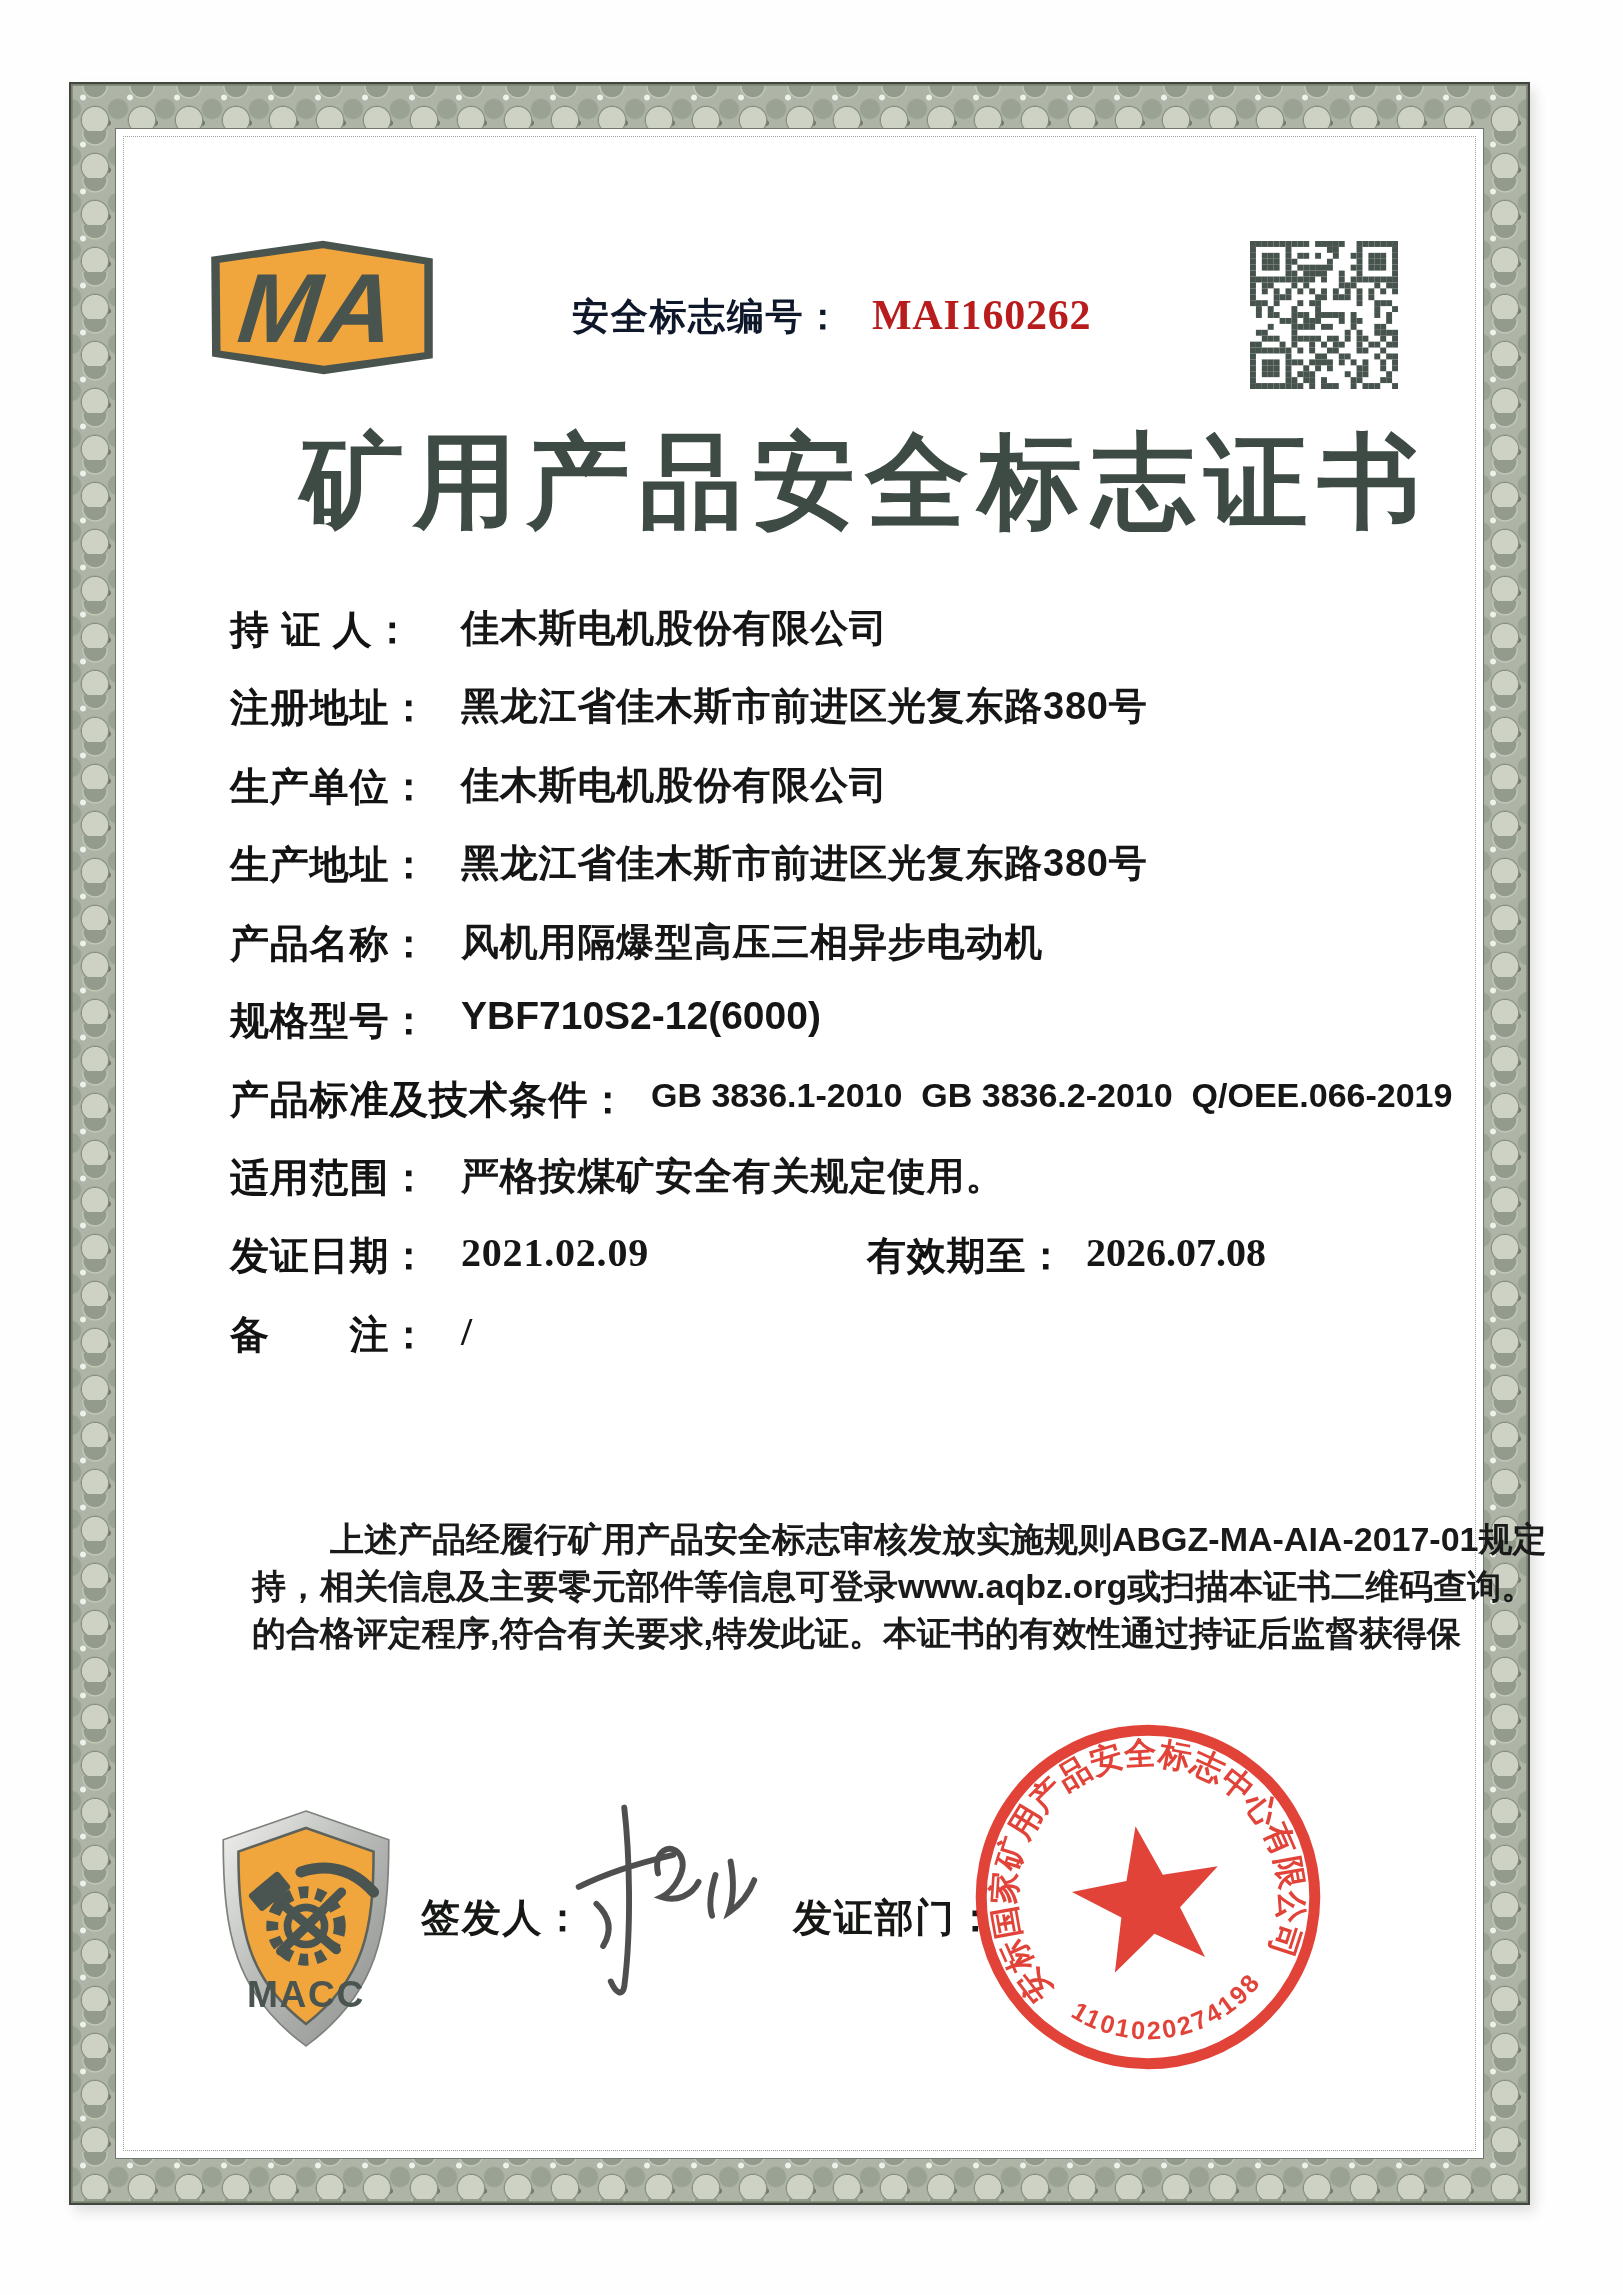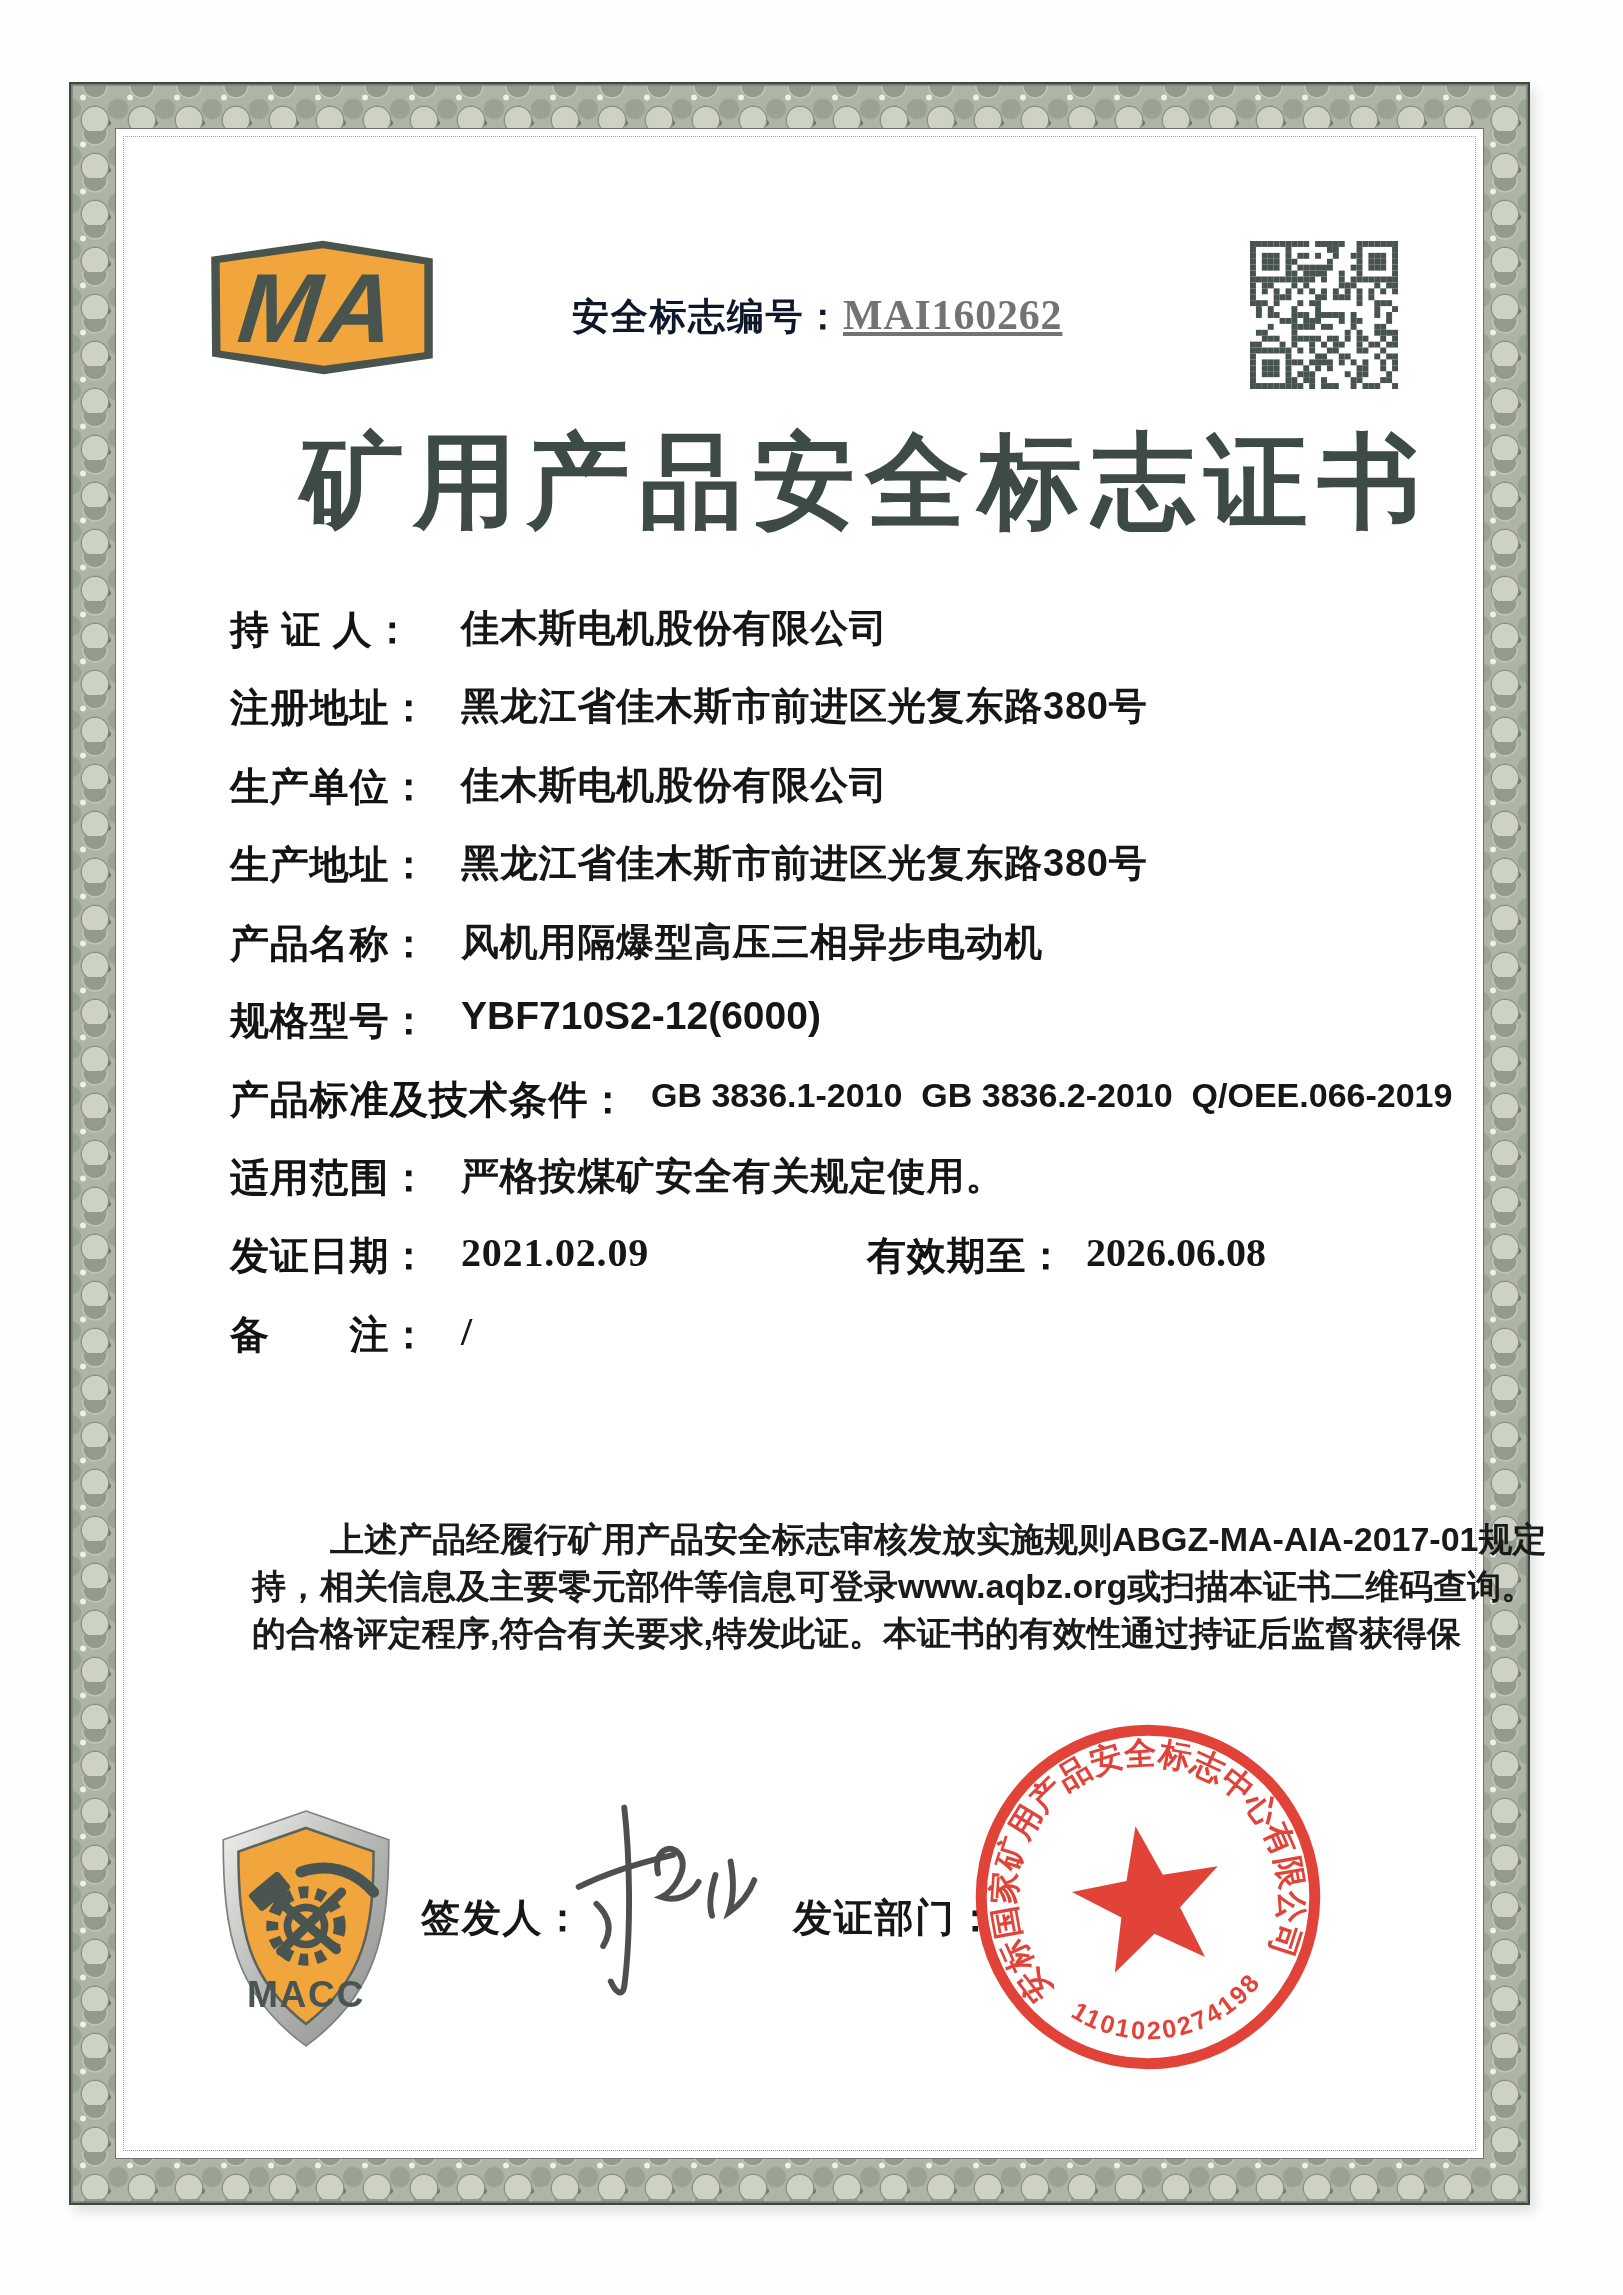--- a/index.html
+++ b/index.html
@@ -28,21 +28,21 @@
     border:1.7px solid #6f766b;
     box-shadow: inset 0 0 0 0.8px #fff;
   }
   .frame-thinline{
     position:absolute;inset:52px;border:0.8px dotted #9aa096;
   }
 
   
   .certno{left:572px;top:291px;display:flex;align-items:baseline;white-space:pre;}
   .certno .lbl{font:700 37px "Liberation Sans",sans-serif;color:#0f172a;letter-spacing:1.7px;}
-  .certno .val{font:700 42px "Liberation Serif",serif;color:#737373;letter-spacing:0.8px;text-decoration:underline;}
+  .certno .val{font:700 42px "Liberation Serif",serif;color:#b91c1c;margin-left:29px;letter-spacing:0.8px;}
 
   .title{
     left:69px;top:421px;width:1593px;margin:0;text-align:center;
     font:700 103px "Liberation Serif",serif;color:#3d4b44;letter-spacing:10px;line-height:1.2;
   }
 
   
   .row{left:0;top:0;width:1433px;height:51px;}
   .row .lbl{position:absolute;left:230px;top:0;font:700 39px "Liberation Sans",sans-serif;color:#131313;white-space:pre;letter-spacing:0.8px;}
   .row .val{position:absolute;left:461px;top:0;font:700 38px "Liberation Sans",sans-serif;color:#161616;white-space:pre;letter-spacing:0.8px;}
@@ -435,21 +435,21 @@
   </div>
   <div class="abs row" style="top:1151px">
     <span class="lbl">适用范围：</span>
     <span class="val">严格按煤矿安全有关规定使用。</span>
   </div>
 
   <div class="abs row" style="top:1229px">
     <span class="lbl">发证日期：</span>
     <span class="val serif">2021.02.09</span>
     <span class="lbl2">有效期至：</span>
-    <span class="val2">2026.06.08</span>
+    <span class="val2">2026.07.08</span>
   </div>
 
   <div class="abs row" style="top:1308px">
     <span class="lbl">备　　注：</span>
     <span class="val serif">/</span>
   </div>
 
   <div class="abs para">
     <div class="pline indent">上述产品经履行矿用产品安全标志审核发放实施规则ABGZ-MA-AIA-2017-01规定</div>
     <div class="pline">持，相关信息及主要零元部件等信息可登录www.aqbz.org或扫描本证书二维码查询。</div>

